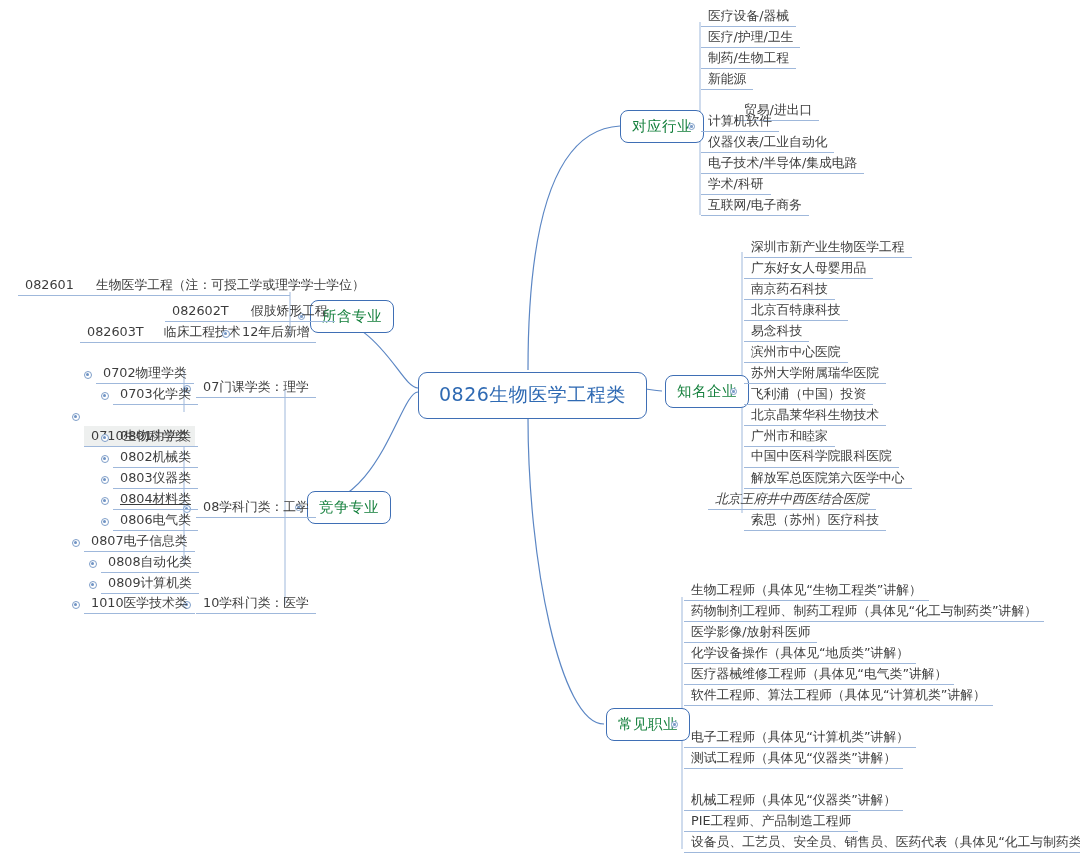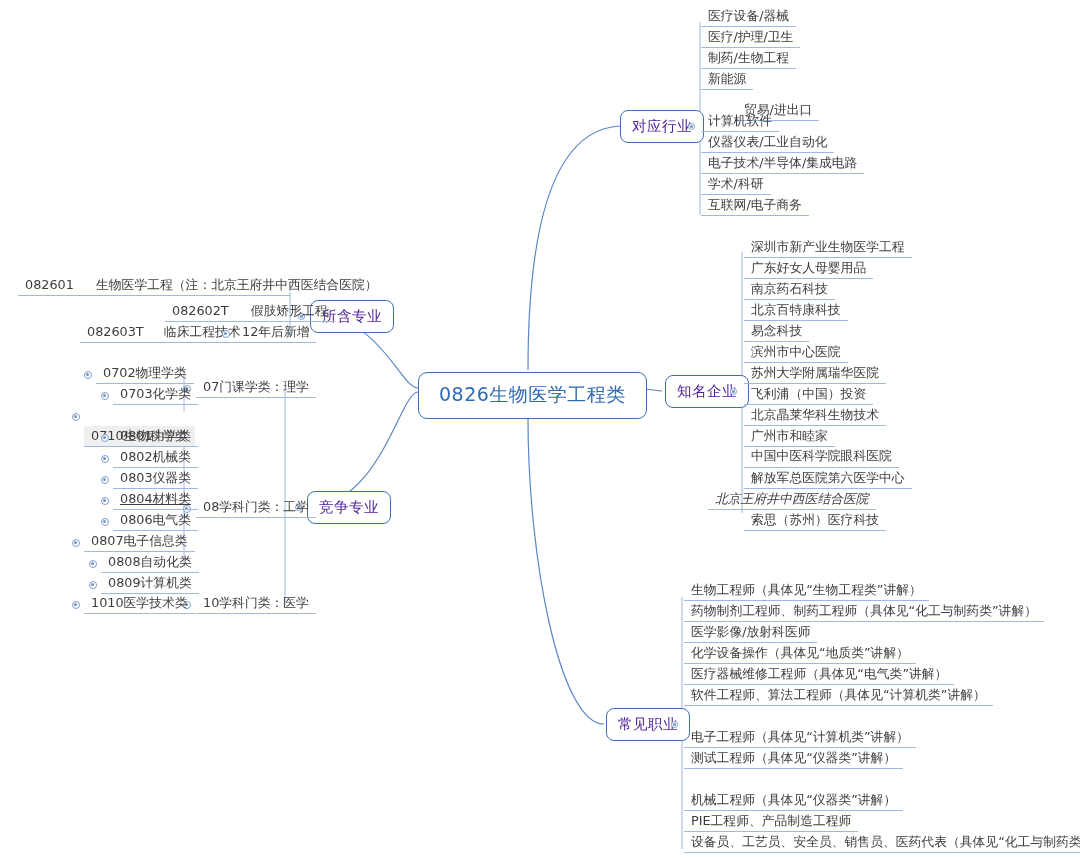--- a/index.html
+++ b/index.html
@@ -14,21 +14,21 @@
   
   .nd{position:absolute;white-space:nowrap;box-sizing:border-box;}
 
   .root-node{
     border:1.6px solid #3f6fb5;border-radius:9px;background:#fff;
     color:#2f6ab3;font-size:19px;letter-spacing:.5px;
     padding:9px 20px 10px 20px;
   }
   .branch-node{
     border:1.3px solid #3f6fb5;border-radius:8px;background:#fff;
-    color:#4c1d95;font-size:14.5px;letter-spacing:.5px;
+    color:#15803d;font-size:14.5px;letter-spacing:.5px;
     padding:6px 11px 6px 11px;
   }
   
   .leaf{
     font-size:12.8px;color:#3c3c3c;padding:2px 7px 3px 7px;
     border-bottom:1px solid #9fb8db;line-height:15px;
   }
   .sub{
     font-size:12.8px;color:#3c3c3c;padding:2px 7px 3px 7px;
     border-bottom:1px solid #9fb8db;line-height:15px;
@@ -152,21 +152,21 @@
   <div class="nd leaf" style="left:684px;top:832px;">设备员、工艺员、安全员、销售员、医药代表（具体见“化工与制药类”讲解）</div>
 
   <div class="nd branch-node" style="left:310px;top:300px;">
     <span>所含专业</span>
   </div>
   <div class="tog filled" style="left:298px;top:313px;"></div>
 
   <div class="nd leaf" style="left:18px;top:275px;width:272px;">
     <span>082601</span>
     <span style="display:inline-block;width:14px;"></span>
-    <span>生物医学工程（注：北京王府井中西医结合医院）</span>
+    <span>生物医学工程（注：可授工学或理学学士学位）</span>
   </div>
 
   <div class="nd leaf" style="left:165px;top:301px;">
     <span>082602T</span>
     <span style="display:inline-block;width:14px;"></span>
     <span>假肢矫形工程</span>
   </div>
 
   <div class="nd leaf" style="left:80px;top:322px;">
     <span>082603T</span>

